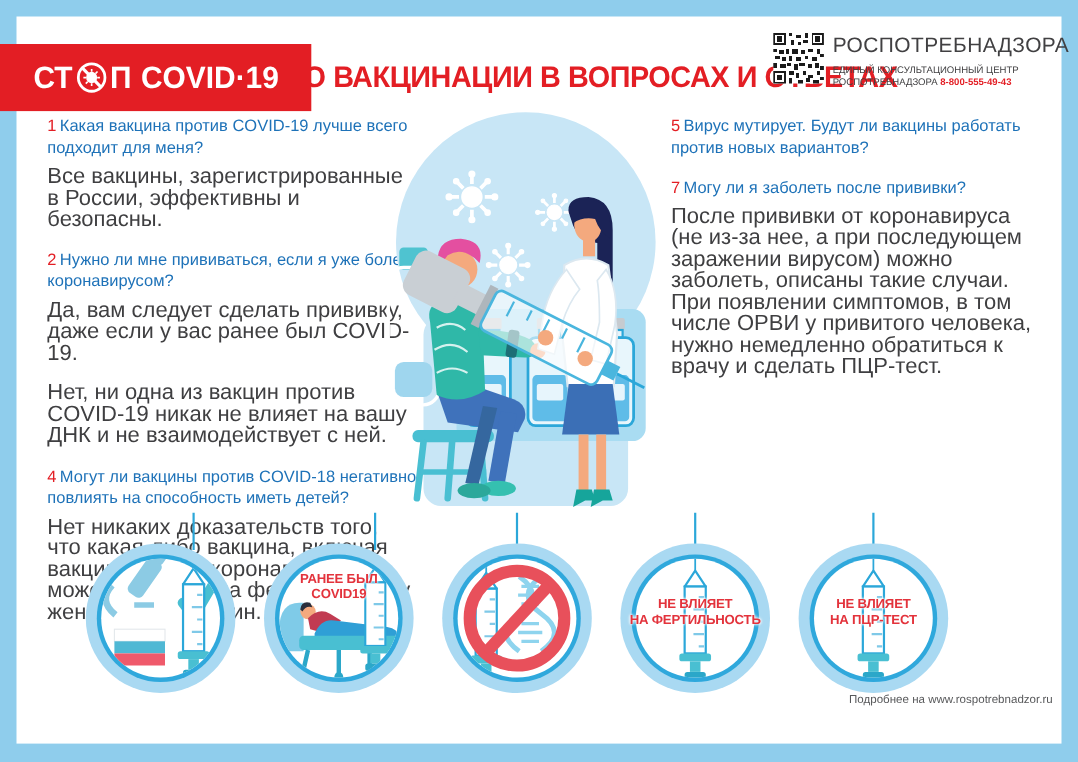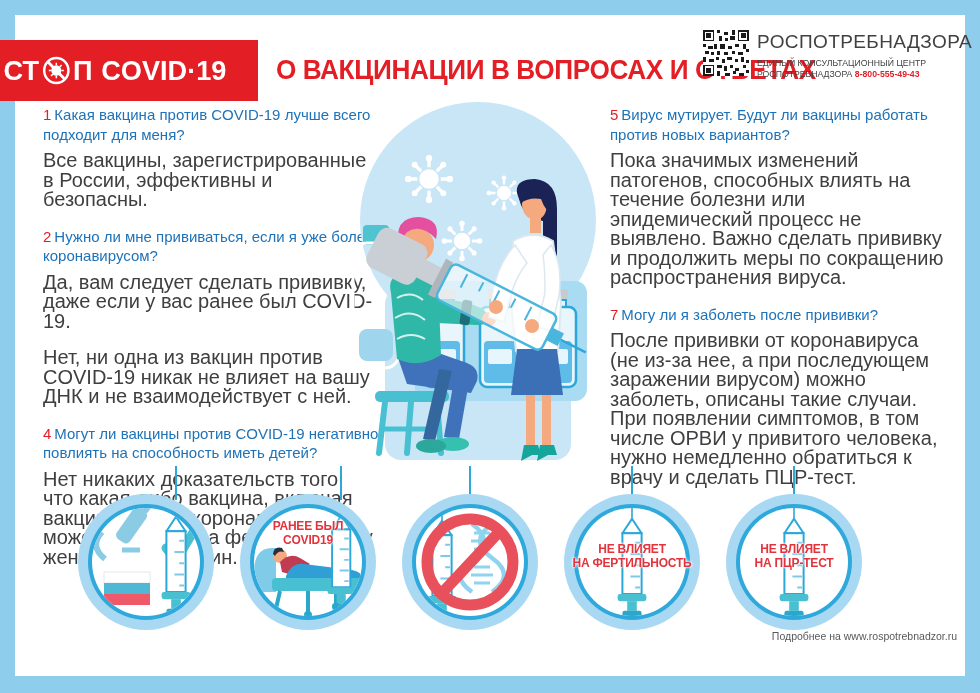--- a/index.html
+++ b/index.html
@@ -5,22 +5,22 @@
   html,body{margin:0;padding:0;}
   body{
     width:980px;height:693px;position:relative;overflow:hidden;
     background:#8FCDEC;
     font-family:"Liberation Sans","DejaVu Sans",sans-serif;
     -webkit-font-smoothing:antialiased;
   }
   .sheet{position:absolute;left:15px;top:15px;right:15px;bottom:17px;background:#ffffff;}
   
   .logo-block{
-    position:absolute;left:0;top:40px;width:258px;height:61px;background:#E31E24;
-    display:flex;align-items:center;justify-content:flex-start;z-index:3;
+    position:absolute;left:0;top:40px;width:283px;height:61px;background:#E31E24;
+    display:flex;align-items:center;justify-content:center;z-index:3;
   }
   .logo-text{color:#fff;font-weight:bold;font-size:28px;letter-spacing:0;white-space:nowrap;display:flex;align-items:center;transform:scaleX(.97);}
   .logo-text .part{display:inline-block;}
   .logo-virus{width:31px;height:31px;margin:0 2px;display:inline-block;}
   .poster-title{
     position:absolute;left:276px;top:55px;color:#E31E24;font-weight:bold;font-size:27px;
     white-space:nowrap;letter-spacing:-0.4px;transform:scaleX(.97);transform-origin:left center;
   }
   .qr{position:absolute;left:703px;top:30px;width:46px;height:46px;}
   .brand{position:absolute;left:757px;top:31px;width:200px;}
@@ -166,29 +166,28 @@
     <p class="a">Все вакцины, зарегистрированные в России, эффективны и безопасны.</p>
   </div>
   <div class="qa">
     <p class="q"><span class="num">2</span><span>Нужно ли мне прививаться, если я уже болел коронавирусом?</span></p>
     <p class="a">Да, вам следует сделать прививку, даже если у вас ранее был COVID-19.</p>
   </div>
   <div class="qa">
     <p class="a">Нет, ни одна из вакцин против COVID-19 никак не влияет на вашу ДНК и не взаимодействует с ней.</p>
   </div>
   <div class="qa">
-    <p class="q"><span class="num">4</span><span>Могут ли вакцины против COVID-19 негативно повлиять на способность иметь детей?</span></p>
+    <p class="q"><span class="num">4</span><span>Могут ли вакцины против COVID-18 негативно повлиять на способность иметь детей?</span></p>
     <p class="a">Нет никаких доказательств того, что какая-либо вакцина, включая вакцину против коронавируса может повлиять на фертильность у женщин или мужчин.</p>
   </div>
 </div>
 
 <div class="qa-col right">
   <div class="qa">
     <p class="q"><span class="num">5</span><span>Вирус мутирует. Будут ли вакцины работать против новых вариантов?</span></p>
-    <p class="a">Пока значимых изменений патогенов, способных влиять на течение болезни или эпидемический процесс не выявлено. Важно сделать прививку и продолжить меры по сокращению распространения вируса.</p>
   </div>
   <div class="qa">
   </div>
   <div class="qa">
     <p class="q"><span class="num">7</span><span>Могу ли я заболеть после прививки?</span></p>
     <p class="a">После прививки от коронавируса (не из-за нее, а при последующем заражении вирусом) можно заболеть, описаны такие случаи. При появлении симптомов, в том числе ОРВИ у привитого человека, нужно немедленно обратиться к врачу и сделать ПЦР-тест.</p>
   </div>
 </div>
 
 <div class="illus">

